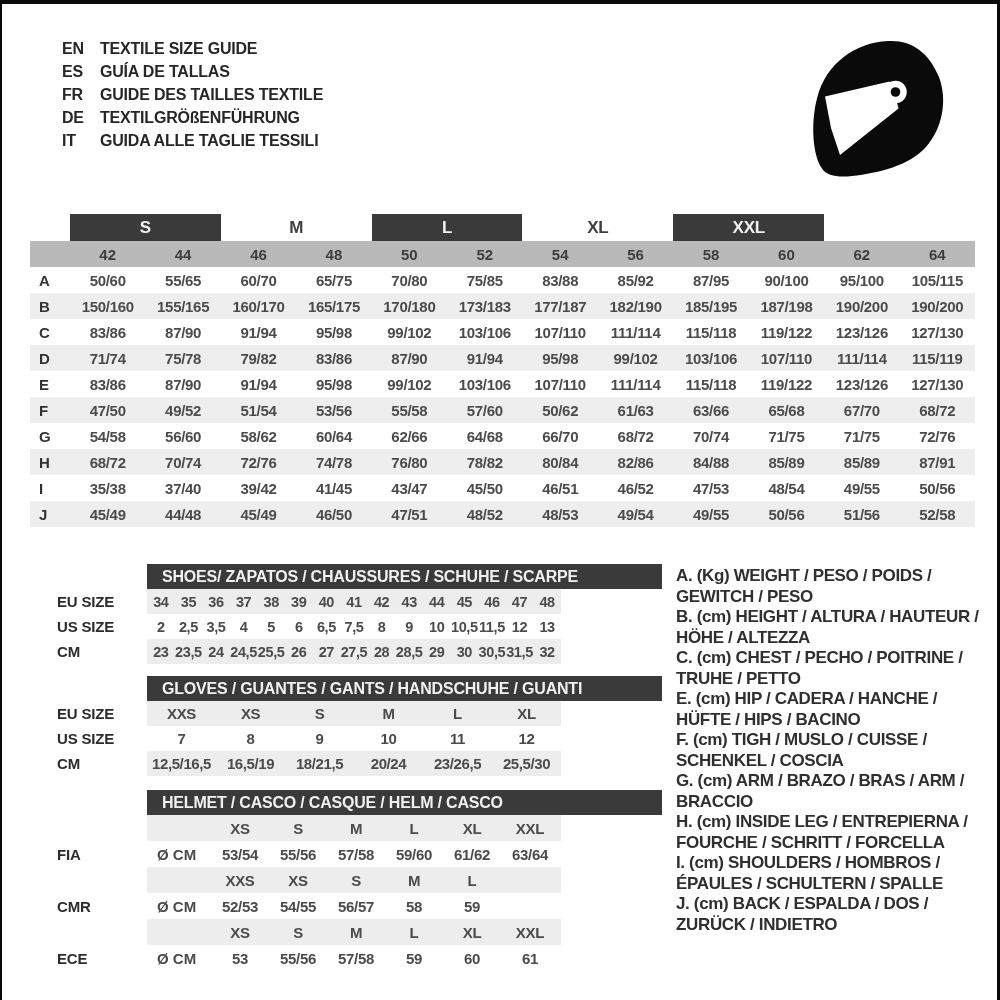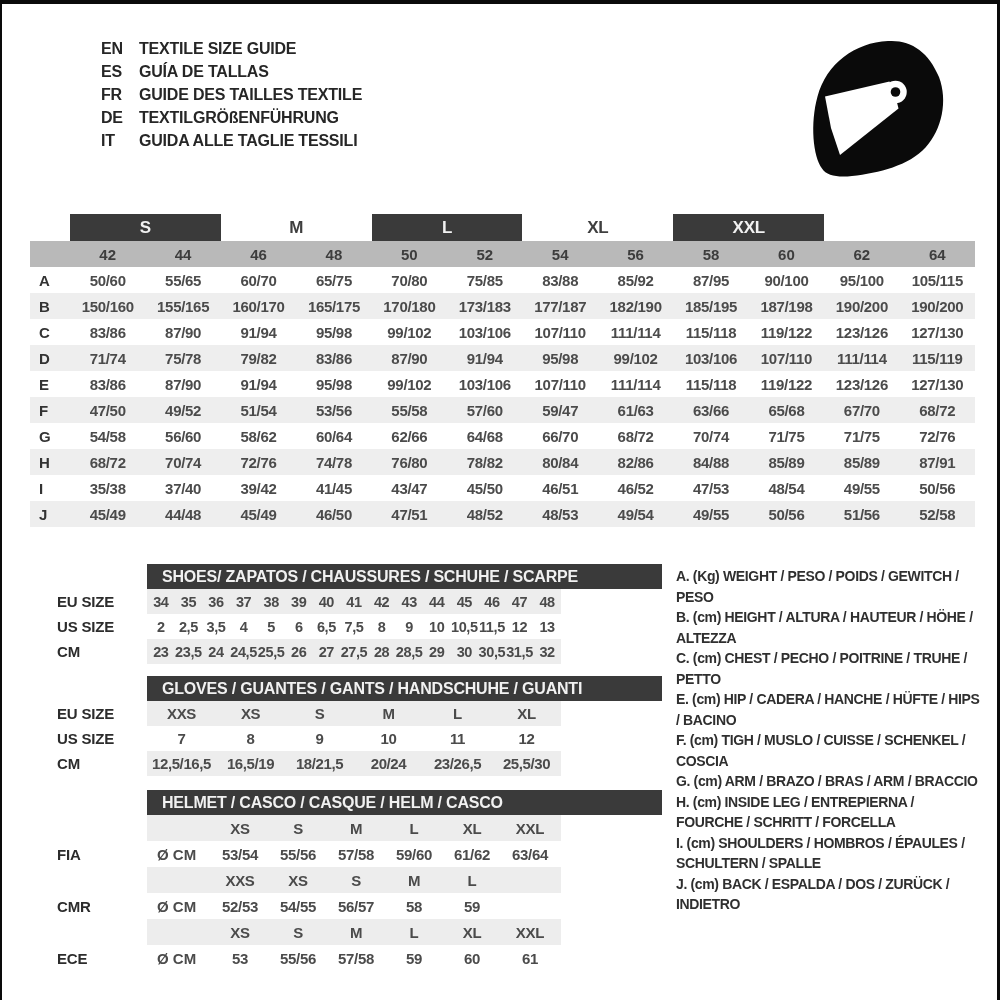--- a/index.html
+++ b/index.html
@@ -11,21 +11,21 @@
     border-top:4px solid #0a0a0a;
     border-left:2px solid #0a0a0a;
     border-right:3px solid #0a0a0a;
     overflow:hidden;
     position:relative;
     font-weight:700;
   }
   
   .top-header { display:flex; justify-content:space-between; align-items:flex-start;
     padding:33px 36px 0 60px; height:180px; }
-  .lang-list { display:flex; flex-direction:column;margin-left:39px; }
+  .lang-list { display:flex; flex-direction:column; }
   .lang-line { display:flex; line-height:23px; font-size:16px; letter-spacing:-0.2px; color:#262626; }
   .lang-code { width:38px; }
   .helmet-wrap { width:152px; height:150px; margin-top:-2px; margin-right:6px; }
   
   .size-table { margin:30px 27px 0 28px; width:945px; }
   .g13 { display:grid; grid-template-columns:40px repeat(12,1fr); align-items:center; }
   .grp-row { height:27px; }
   .grp { grid-column:span 2; height:27px; display:flex; align-items:center; justify-content:center;
     font-size:17px; letter-spacing:-0.2px; }
   .grp.boxed { background:#3a3a3a; color:#f1f1f1; }
@@ -48,21 +48,21 @@
     display:flex; align-items:center; padding-left:15px; font-size:16px; letter-spacing:-0.2px; }
   .fcell { flex:1; text-align:center; color:#4b4b4b; letter-spacing:-0.4px; }
   .shoes .fcell { font-size:14.5px; }
   .helmet-table .mini-row { height:26px; }
   .unit-cell { width:64px; padding-left:10px; color:#4b4b4b; }
   .hcell { width:58px; text-align:center; color:#4b4b4b; letter-spacing:-0.3px; }
   .hfill { flex:1; }
   .mt12 { margin-top:12px; } .mt14 { margin-top:14px; }
   
   .legend { width:308px; margin-left:14px; padding-top:2px; }
-  .legend-item { font-size:14px; line-height:20.5px; color:#2f2f2f; letter-spacing:-0.35px; }
+  .legend-item { font-size:17px; line-height:20.5px; color:#2f2f2f; letter-spacing:-0.35px; }
 </style>
 </head>
 <body>
 
 <div class="top-header">
   <div class="lang-list">
       <div class="lang-line">
         <span class="lang-code">EN</span>
         <span class="lang-label">TEXTILE SIZE GUIDE</span>
       </div>
@@ -194,21 +194,21 @@
       <div class="cell">127/130</div>
     </div>
     <div class="g13 data-row shaded">
       <div class="row-label">F</div>
       <div class="cell">47/50</div>
       <div class="cell">49/52</div>
       <div class="cell">51/54</div>
       <div class="cell">53/56</div>
       <div class="cell">55/58</div>
       <div class="cell">57/60</div>
-      <div class="cell">59/47</div>
+      <div class="cell">50/62</div>
       <div class="cell">61/63</div>
       <div class="cell">63/66</div>
       <div class="cell">65/68</div>
       <div class="cell">67/70</div>
       <div class="cell">68/72</div>
     </div>
     <div class="g13 data-row">
       <div class="row-label">G</div>
       <div class="cell">54/58</div>
       <div class="cell">56/60</div>

